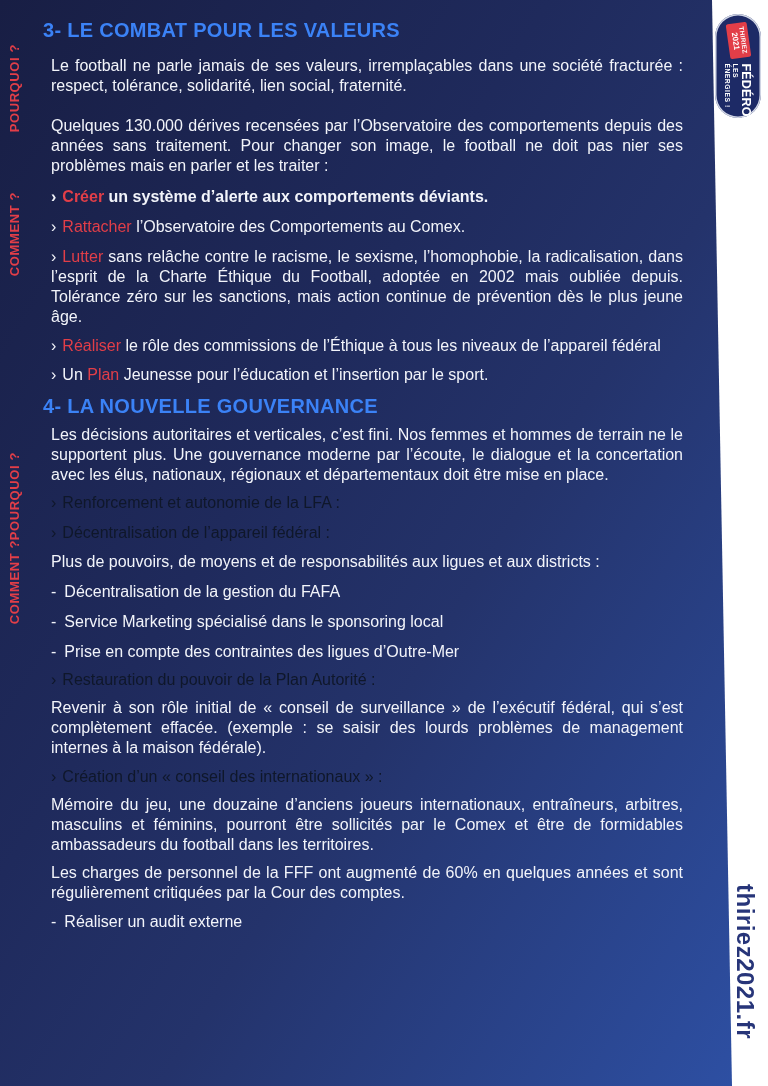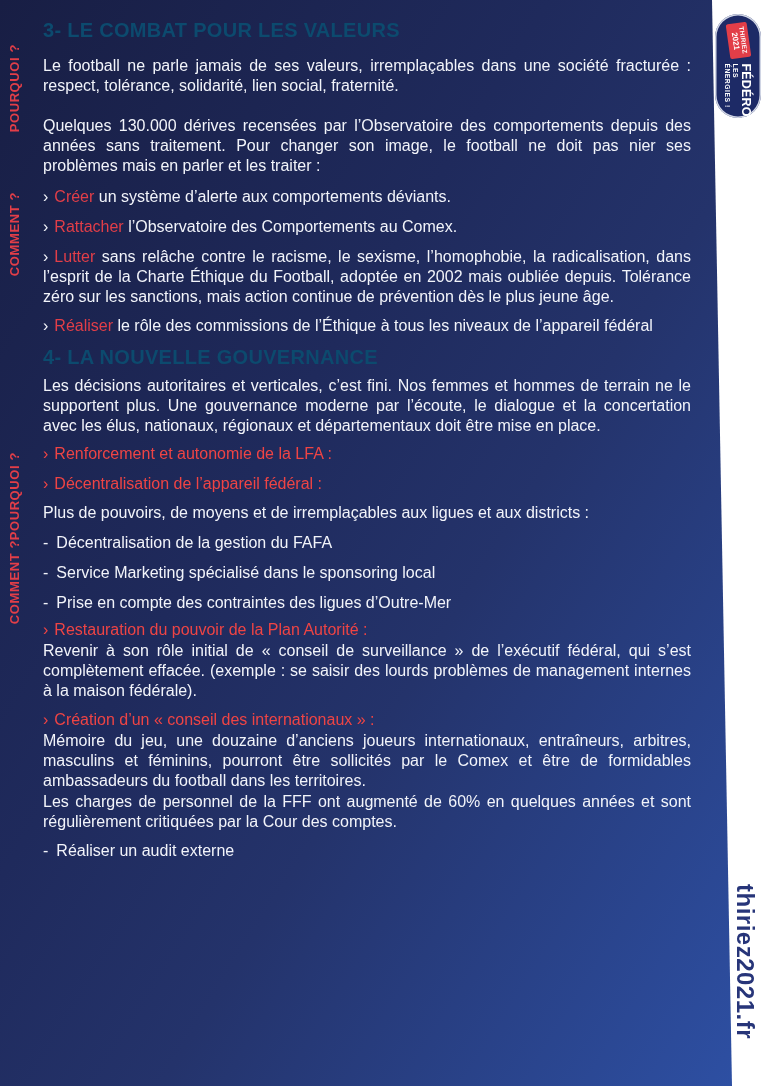--- a/index.html
+++ b/index.html
@@ -10,29 +10,29 @@
   }
   .bg{
     position:absolute;inset:0;
     background:linear-gradient(122deg,#181e44 0%,#1f2a5c 38%,#24336b 58%,#2e51a6 100%);
     clip-path:polygon(0 0,712px 0,732px 1086px,0 1086px);
   }
   .content{
     position:absolute;left:43px;top:0;width:648px;
     color:#f2f4fa;font-size:16px;line-height:20px;
   }
-  .content p{margin:0;text-align:justify;text-align-last:left;}
-  h2{margin:0;color:#0c4a6e;font-size:20px;line-height:20px;font-weight:700;letter-spacing:.3px;}
+  .content p{margin:8px;text-align:justify;text-align-last:left;}
+  h2{margin:0;color:#3b82f6;font-size:20px;line-height:20px;font-weight:700;letter-spacing:.3px;}
   .red{color:#e23e48;}
-  .red-head{color:#ef4444;text-align:center;}
+  .red-head{color:#0f172a;text-align:center;}
   .marker{margin-right:6px;}
   .dash-marker{margin-right:8px;}
   .mt1{margin-top:1px !important;}  .mt7{margin-top:7px !important;}
   .mt8{margin-top:8px !important;}  .mt9{margin-top:9px !important;}
-  .mt10{margin-top:10px !important;}.mt11{margin-top:11px !important;}.mt16{margin-top:16px !important;}
+  .mt10{margin-top:10px !important;}.mt11{margin-top:11px !important;font-weight:bold;}.mt16{margin-top:16px !important;}
   .mt20{margin-top:20px !important;}
 
   .vlabel{
     position:absolute;writing-mode:vertical-rl;transform:rotate(180deg);
     color:#e23e48;font-weight:700;font-size:13px;letter-spacing:.6px;white-space:nowrap;
   }
   .vl1{left:7px;top:44px;}
   .vl2{left:7px;top:192px;}
   .vl3{left:7px;top:452px;}
   .vl4{left:7px;top:540px;}
@@ -91,31 +91,32 @@
   <p class="mt20">Quelques 130.000 dérives recensées par l’Observatoire des comportements depuis des années sans traitement. Pour changer son image, le football ne doit pas nier ses problèmes mais en parler et les traiter :</p>
 
   <p class="mt11"><span class="marker">›</span><span></span><span class="red">Créer</span><span> un système d’alerte aux comportements déviants.</span></p>
 
   <p class="mt10"><span class="marker">›</span><span></span><span class="red">Rattacher</span><span> l’Observatoire des Comportements au Comex.</span></p>
 
   <p class="mt10"><span class="marker">›</span><span></span><span class="red">Lutter</span><span> sans relâche contre le racisme, le sexisme, l’homophobie, la radicalisation, dans l’esprit de la Charte Éthique du Football, adoptée en 2002 mais oubliée depuis. Tolérance zéro sur les sanctions, mais action continue de prévention dès le plus jeune âge.</span></p>
 
   <p class="mt9"><span class="marker">›</span><span></span><span class="red">Réaliser</span><span> le rôle des commissions de l’Éthique à tous les niveaux de l’appareil fédéral</span></p>
 
+  <p class="mt9"><span class="marker">›</span><span>Un </span><span class="red">Plan</span><span> Jeunesse pour l’éducation et l’insertion par le sport.</span></p>
 
   <h2 class="mt11">4- LA NOUVELLE GOUVERNANCE</h2>
 
   <p class="mt9">Les décisions autoritaires et verticales, c’est fini. Nos femmes et hommes de terrain ne le supportent plus. Une gouvernance moderne par l’écoute, le dialogue et la concertation avec les élus, nationaux, régionaux et départementaux doit être mise en place.</p>
 
   <p class="red-head mt8"><span class="marker">›</span><span>Renforcement et autonomie de la LFA :</span></p>
 
 
   <p class="red-head mt10"><span class="marker">›</span><span>Décentralisation de l’appareil fédéral :</span></p>
 
-  <p class="mt9">Plus de pouvoirs, de moyens et de irremplaçables aux ligues et aux districts :</p>
+  <p class="mt9">Plus de pouvoirs, de moyens et de responsabilités aux ligues et aux districts :</p>
 
   <p class="mt10"><span class="dash-marker">-</span><span>Décentralisation de la gestion du FAFA</span></p>
   <p class="mt10"><span class="dash-marker">-</span><span>Service Marketing spécialisé dans le sponsoring local</span></p>
   <p class="mt10"><span class="dash-marker">-</span><span>Prise en compte des contraintes des ligues d’Outre-Mer</span></p>
 
   <p class="red-head mt7"><span class="marker">›</span><span>Restauration du pouvoir de la Plan Autorité :</span></p>
   <p class="mt1">Revenir à son rôle initial de « conseil de surveillance » de l’exécutif fédéral, qui s’est complètement effacée. (exemple : se saisir des lourds problèmes de management internes à la maison fédérale).</p>
 
   <p class="red-head mt9"><span class="marker">›</span><span>Création d’un « conseil des internationaux » :</span></p>
   <p class="mt1">Mémoire du jeu, une douzaine d’anciens joueurs internationaux, entraîneurs, arbitres, masculins et féminins, pourront être sollicités par le Comex et être de formidables ambassadeurs du football dans les territoires.</p>

